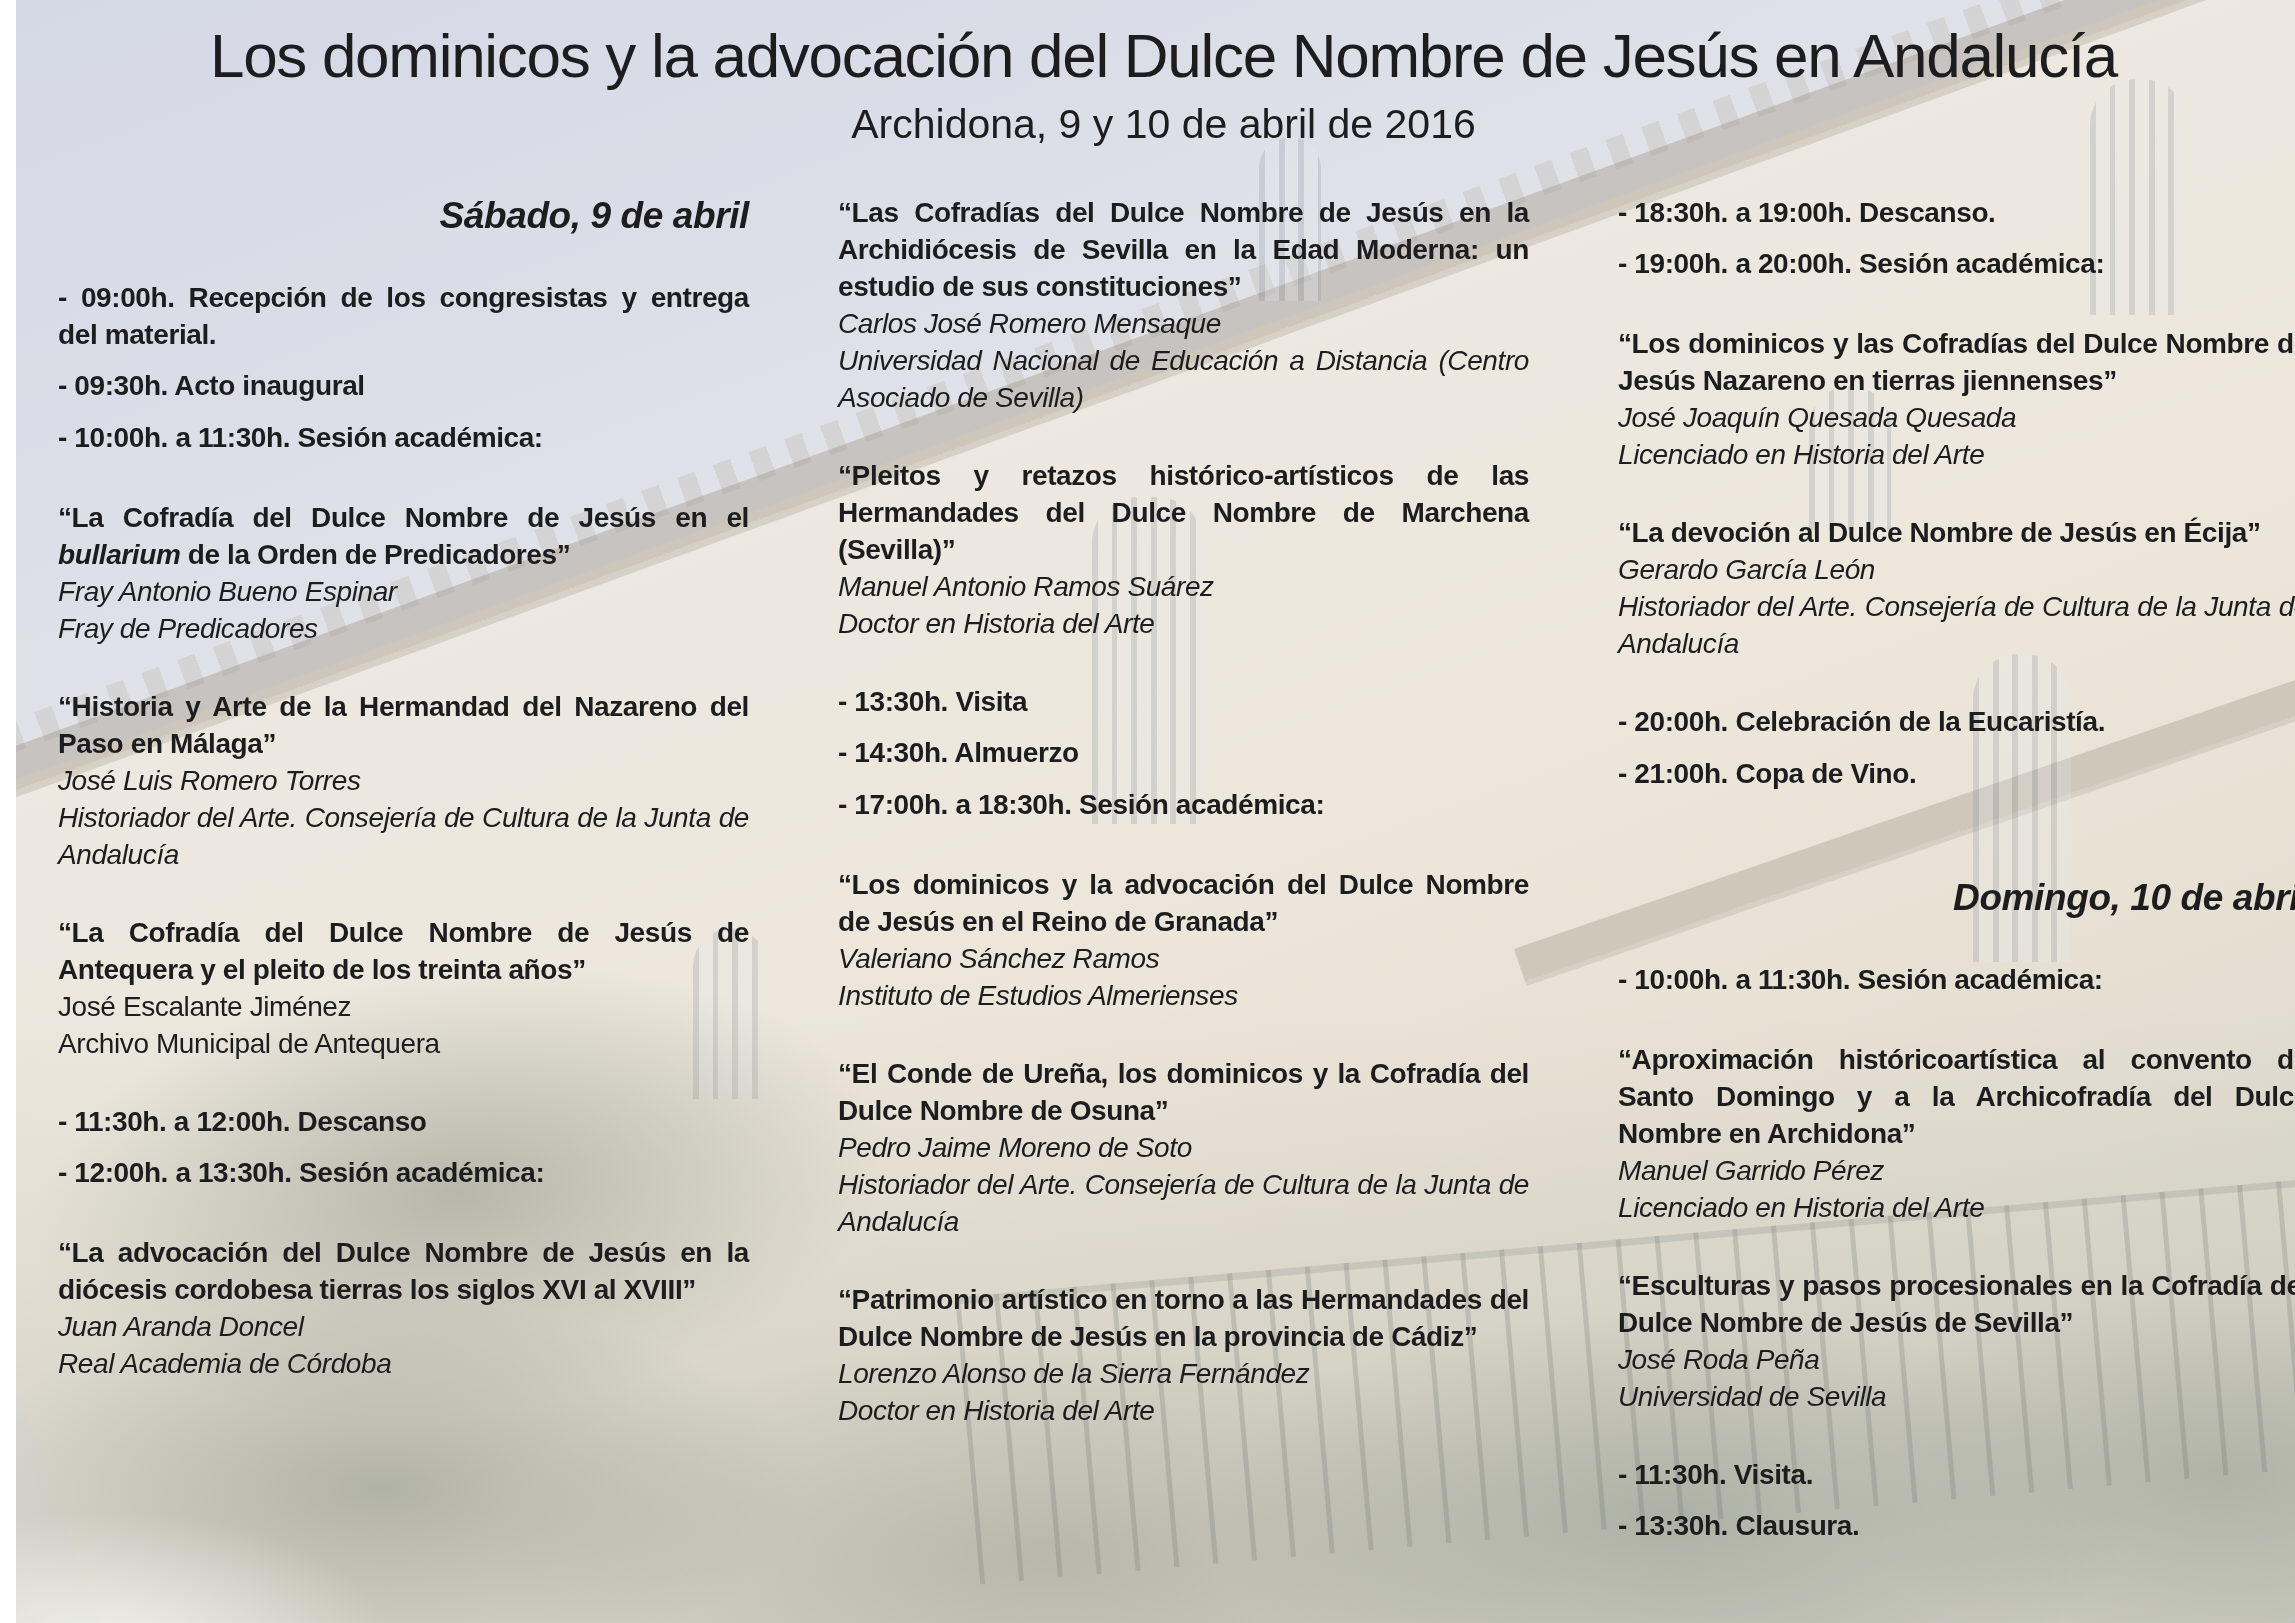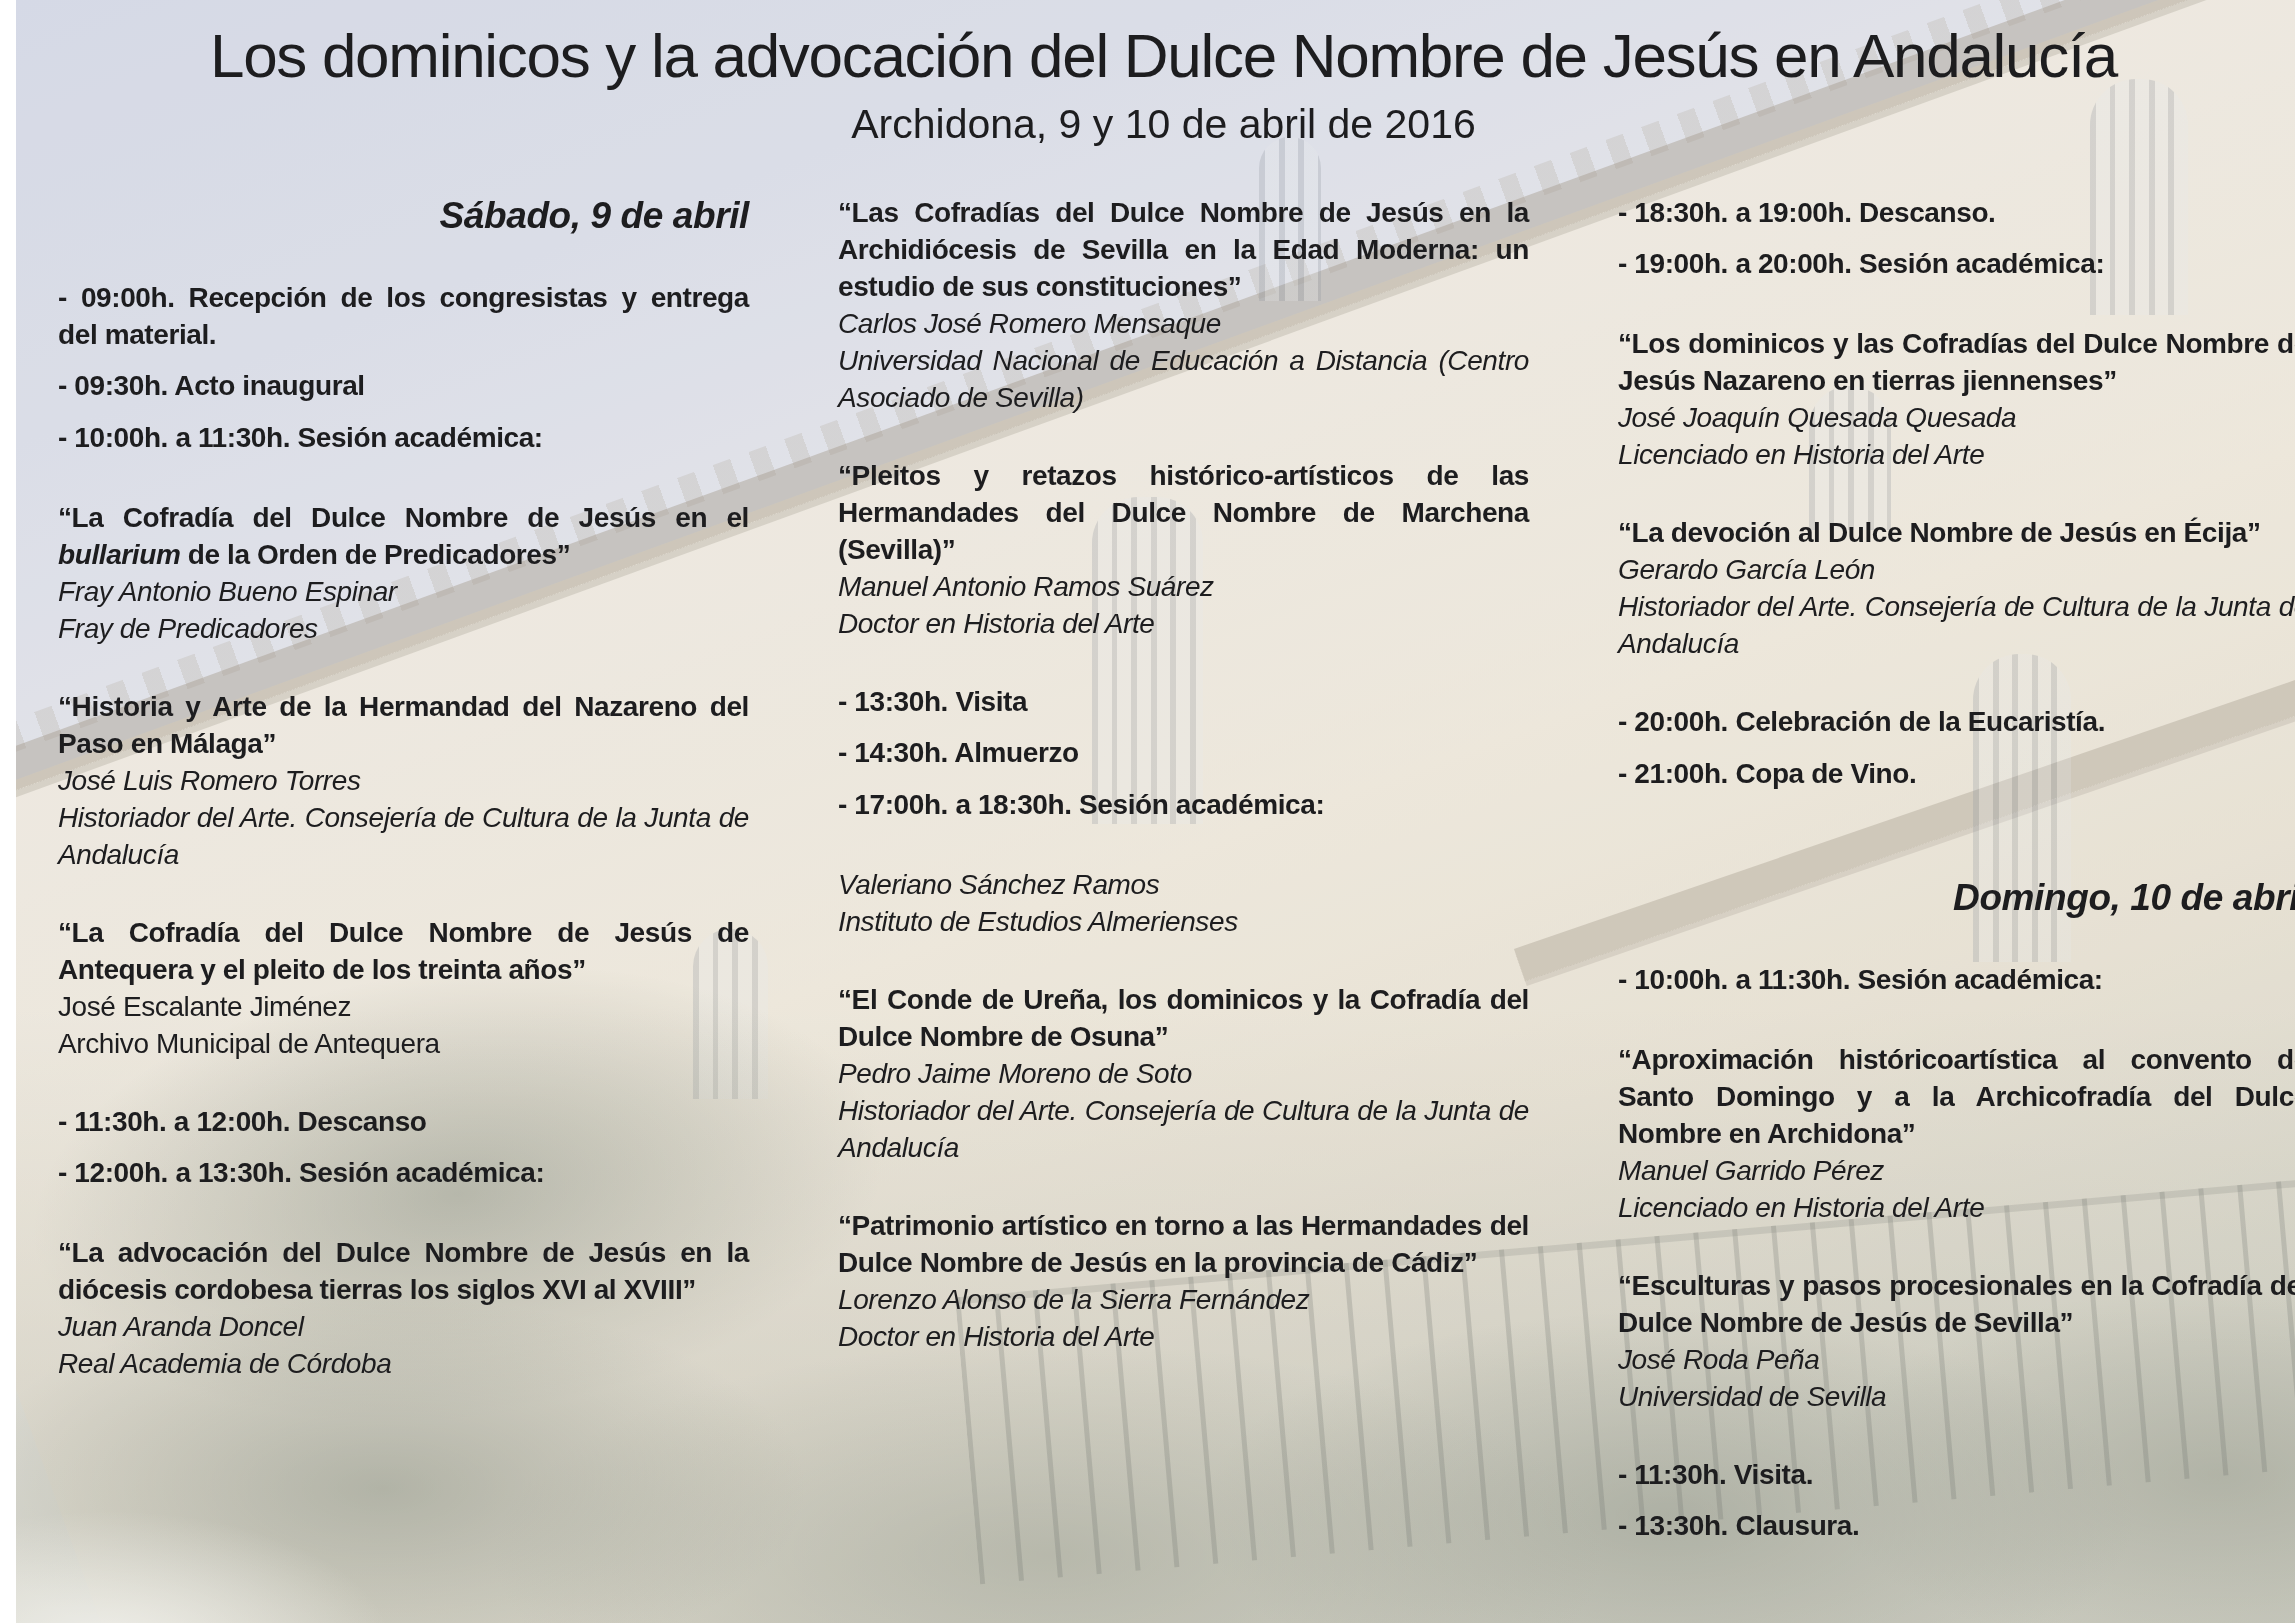--- a/index.html
+++ b/index.html
@@ -149,20 +149,21 @@
         </div>
         <div class="talk">
           <div class="talk-title"><span>“Pleitos y retazos histórico-artísticos de las Hermandades del Dulce Nombre de Marchena (Sevilla)”</span></div>
           <div class="speaker">Manuel Antonio Ramos Suárez</div>
           <div class="affil">Doctor en Historia del Arte</div>
         </div>
         <div class="time">- 13:30h. Visita</div>
         <div class="time">- 14:30h. Almuerzo</div>
         <div class="time">- 17:00h. a 18:30h. Sesión académica:</div>
         <div class="talk">
+          <div class="talk-title"><span>“Los dominicos y la advocación del Dulce Nombre de Jesús en el Reino de Granada”</span></div>
           <div class="speaker">Valeriano Sánchez Ramos</div>
           <div class="affil">Instituto de Estudios Almerienses</div>
         </div>
         <div class="talk">
           <div class="talk-title"><span>“El Conde de Ureña, los dominicos y la Cofradía del Dulce Nombre de Osuna”</span></div>
           <div class="speaker">Pedro Jaime Moreno de Soto</div>
           <div class="affil">Historiador del Arte. Consejería de Cultura de la Junta de Andalucía</div>
         </div>
         <div class="talk">
           <div class="talk-title"><span>“Patrimonio artístico en torno a las Hermandades del Dulce Nombre de Jesús en la provincia de Cádiz”</span></div>

